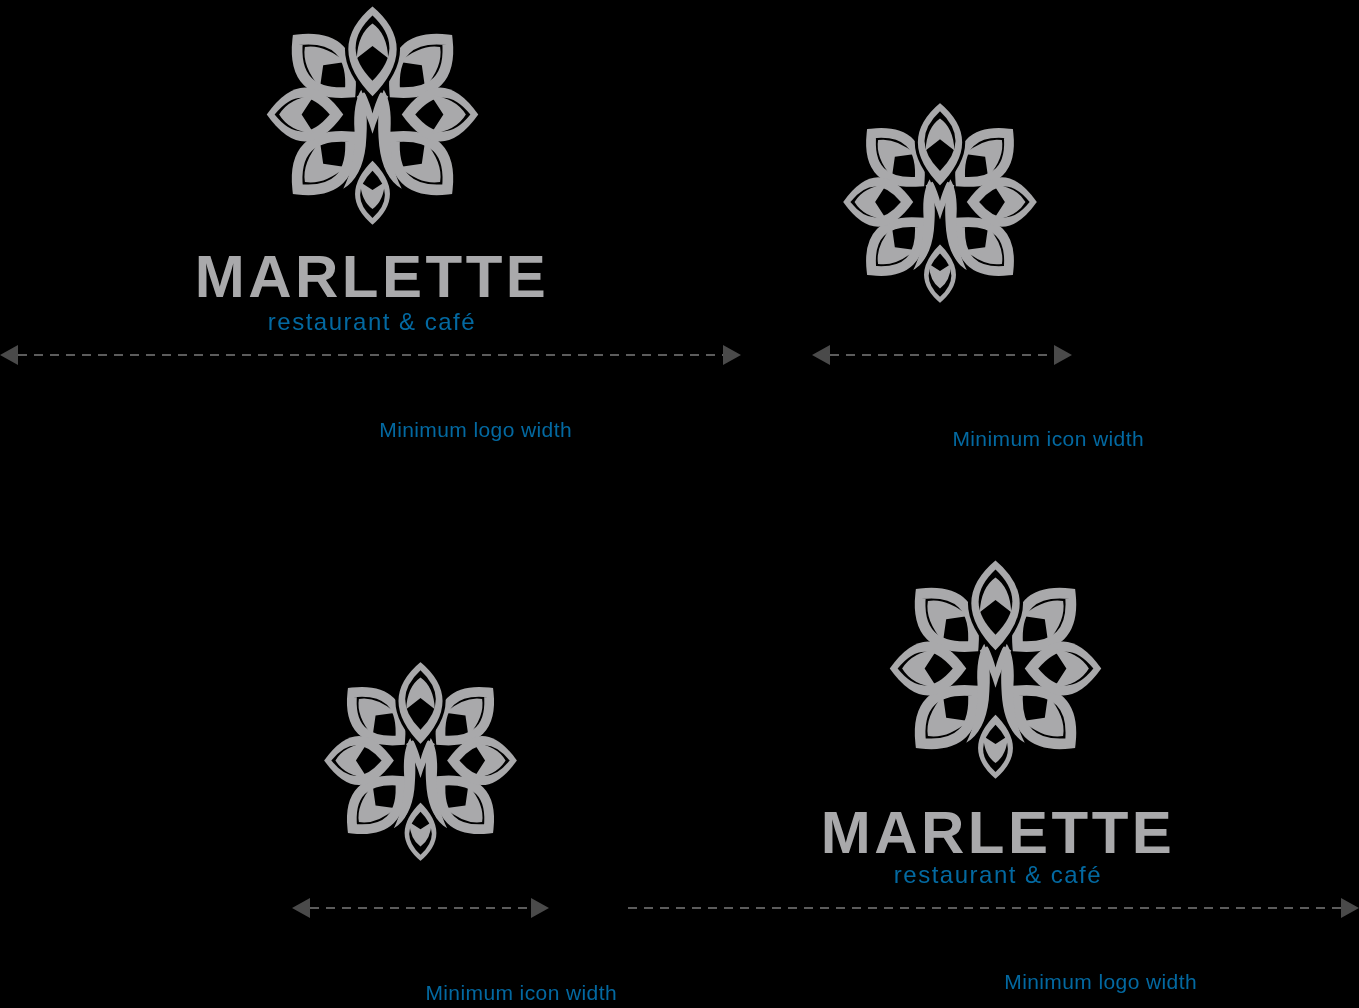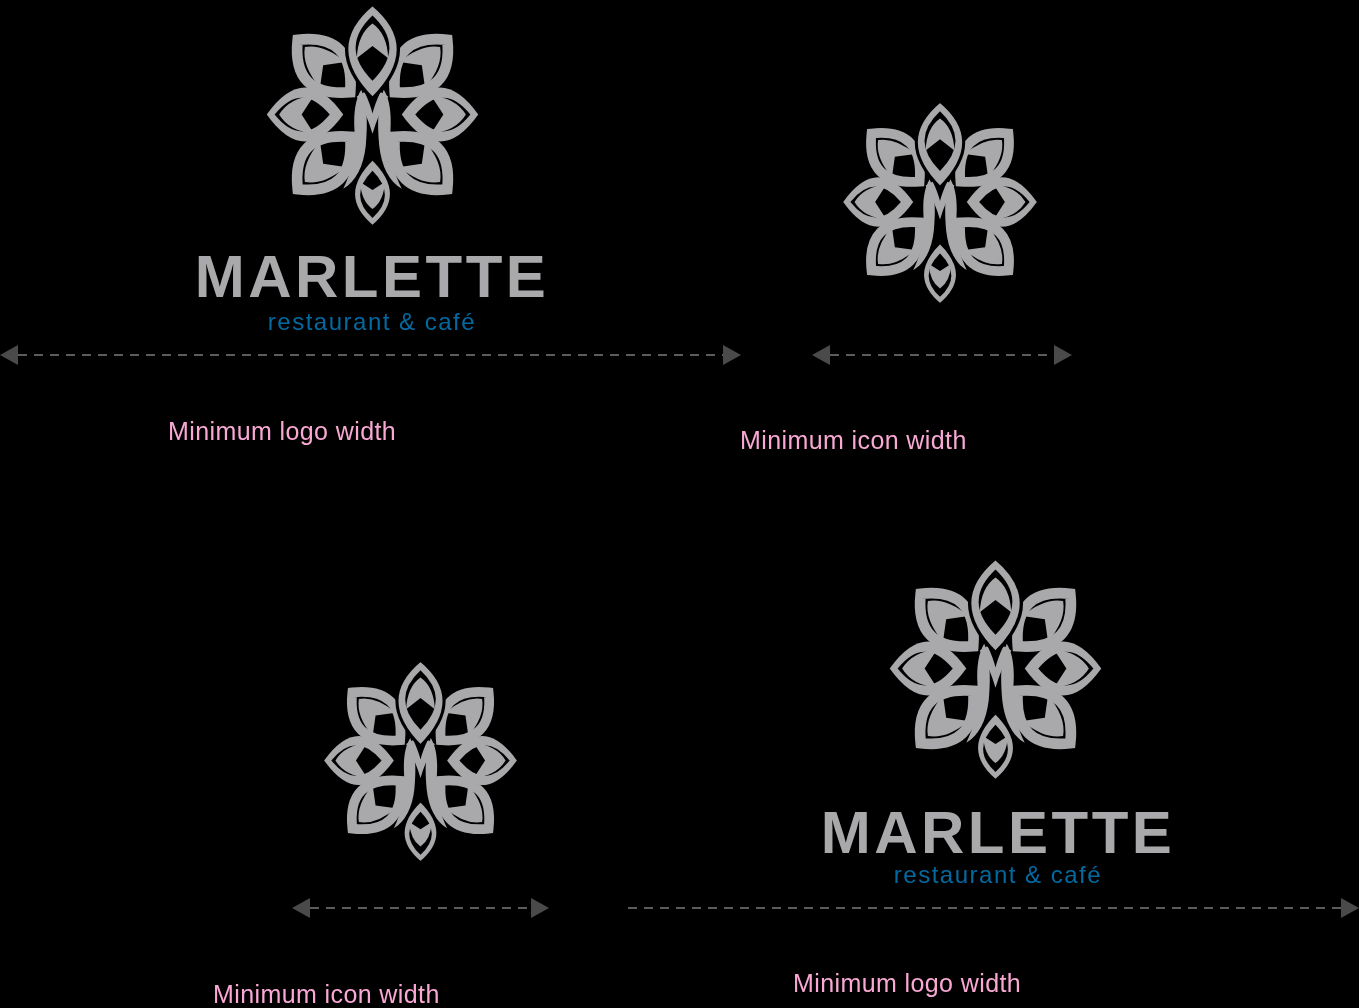--- a/index.html
+++ b/index.html
@@ -26,25 +26,25 @@
   .tagline {
     color: #0369a1;
     font-weight: 400;
     font-size: 24px;
     line-height: 1.1;
     letter-spacing: 1.5px;
     text-align: center;
     white-space: nowrap;
   }
   .caption {
-    color: #f9a8d4;
-    font-size: 25px;
+    color: #0369a1;
+    font-size: 21px;
     letter-spacing: 0.4px;
     line-height: 1.1;
-    text-align: left;
+    text-align: right;
     white-space: nowrap;
   }
   .arrow {
     display: flex;
     align-items: center;
     height: 20px;
   }
   .dashline {
     flex: 1;
     height: 2px;

